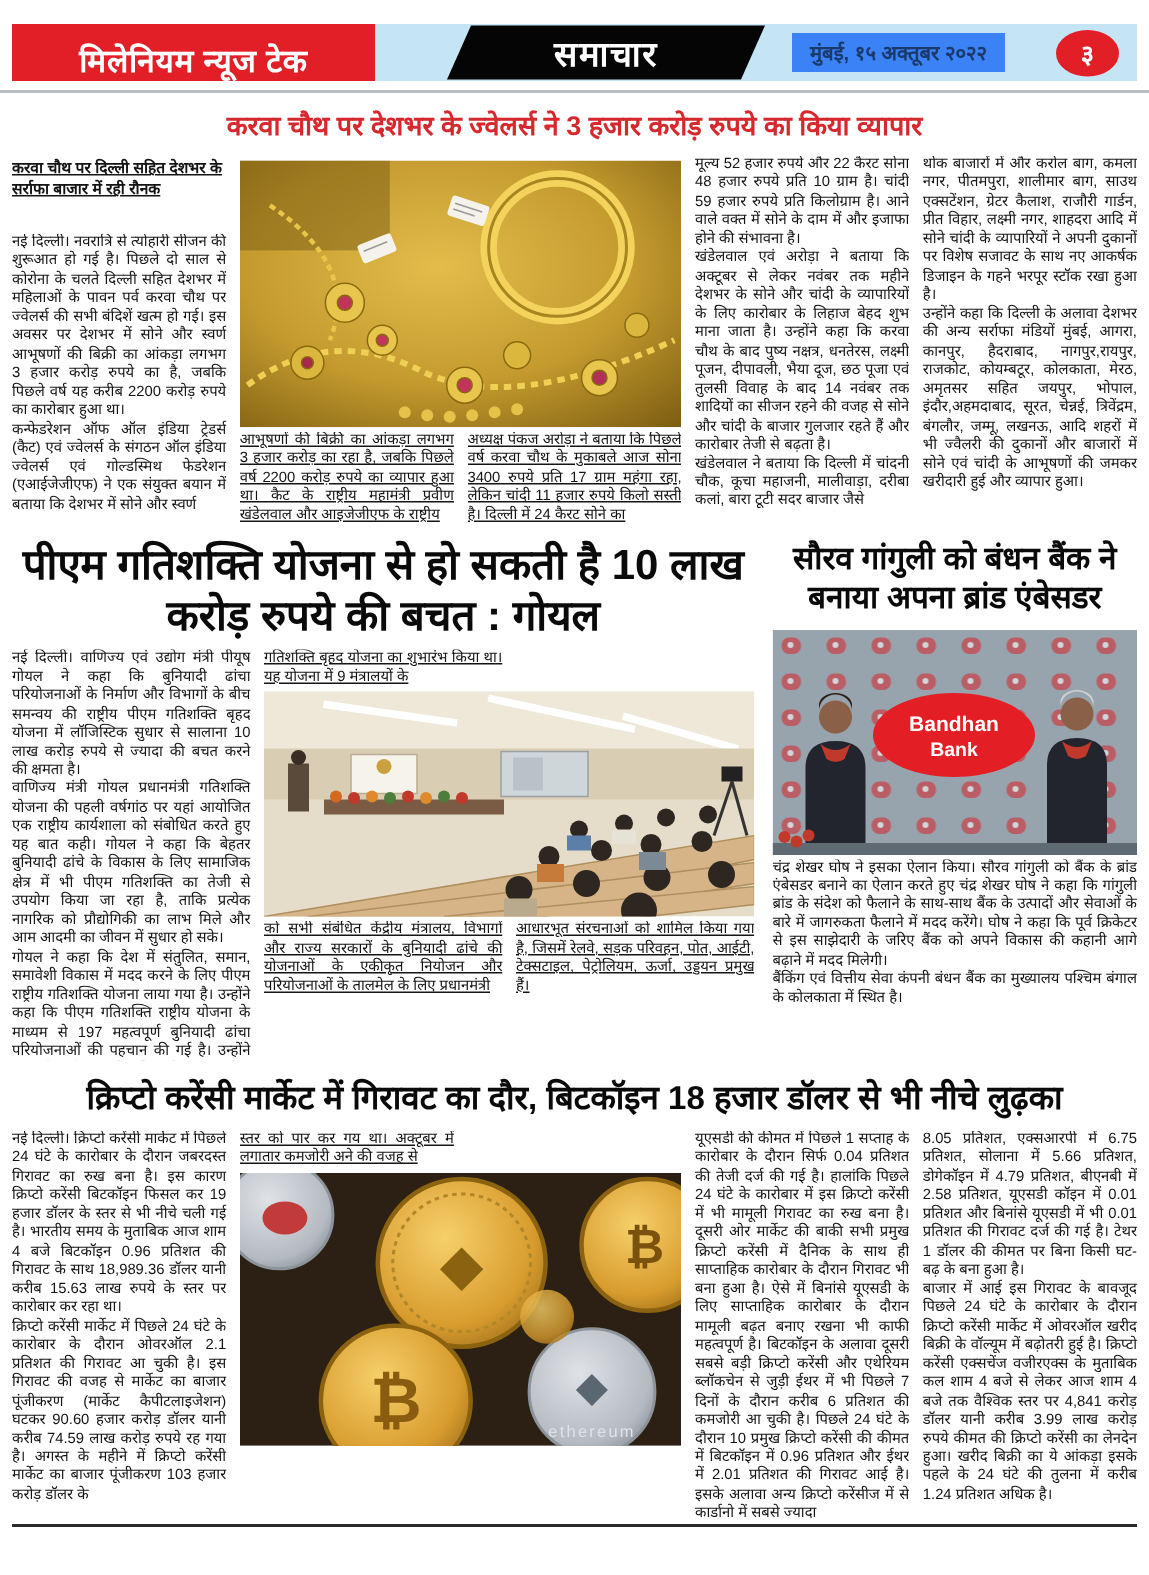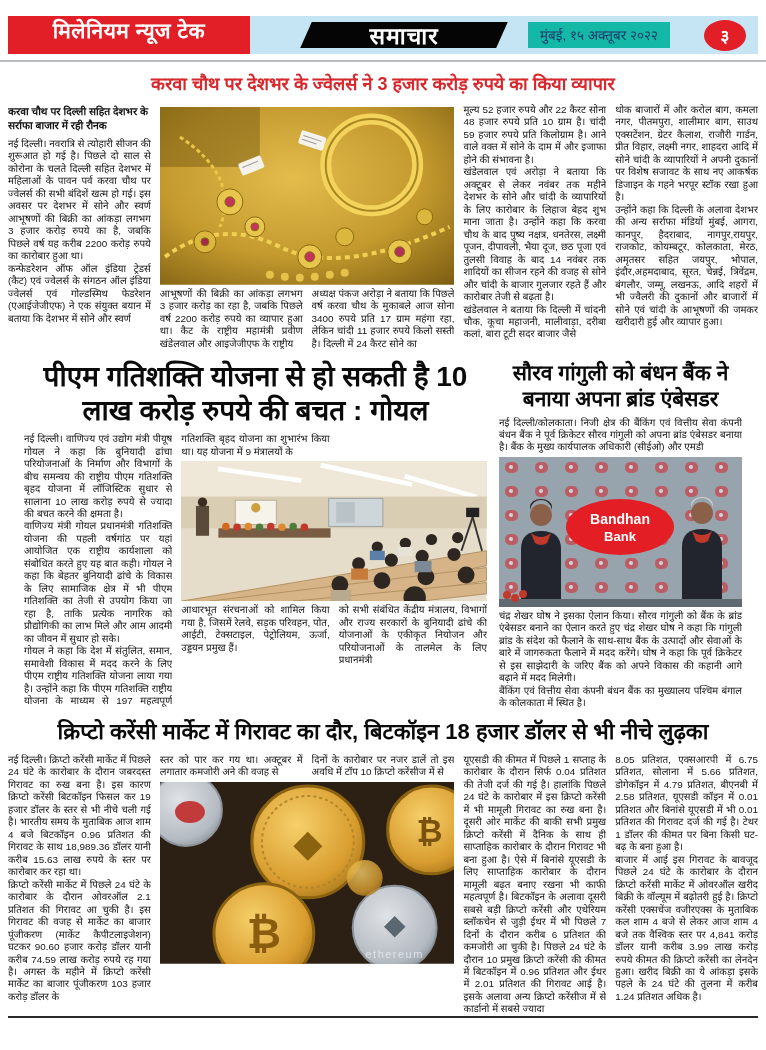--- a/index.html
+++ b/index.html
@@ -6,31 +6,31 @@
   .page{
     position:relative;width:766px;height:1050px;margin:0 auto;background:#fff;
     font-family:"Liberation Sans",sans-serif;color:#141414;overflow:hidden;
   }
   
   .masthead{
     display:flex;align-items:center;height:38px;margin:16px 8px 0;
     background:#c6e5f4;position:relative;
   }
   .brand{
-    background:#e21f26;height:38px;width:242px;display:flex;align-items:flex-start;justify-content:center;
+    background:#e21f26;height:38px;width:242px;display:flex;align-items:flex-end;justify-content:center;
     color:#fff;font-weight:bold;font-size:21px;letter-spacing:.5px;
   }
-  .section-wrap{position:relative;margin-left:56px;width:196px;height:26px;}
+  .section-wrap{position:relative;margin-left:56px;width:196px;height:36px;}
   .section-bg{position:absolute;inset:0;background:#050505;transform:skewX(-24deg);}
   .section-label{
     position:relative;display:flex;align-items:center;justify-content:center;height:100%;
     color:#fff;font-weight:bold;font-size:23px;letter-spacing:1px;
   }
   .dateline{
-    margin-left:26px;background:#14b8a6;padding:4px 12px;font-weight:normal;font-size:13.5px;color:#1a3a6b;
+    margin-left:26px;background:#3b82f6;padding:4px 12px;font-weight:bold;font-size:13.5px;color:#1a3a6b;
     white-space:nowrap;
   }
   .pagenum{
     margin-left:auto;margin-right:12px;width:42px;height:31px;border-radius:50%;
     background:#e21f26;color:#fff;font-weight:bold;font-size:17px;
     display:flex;align-items:center;justify-content:center;
   }
   .rule-gray{height:2px;background:#b9bdbf;margin:6px 0 0;}
   .bottom-rule{height:2px;background:#2a2a2a;margin:4px 8px 0;}
   
@@ -47,29 +47,29 @@
   }
   .h-black-small{
     text-align:center;color:#0a0a0a;font-weight:bold;font-size:21px;line-height:1.25;margin:0 0 4px;
   }
   
   .grid5{
     display:grid;grid-template-columns:repeat(5,1fr);gap:9px;
     margin:4px 8px 0;height:250px;overflow:hidden;
   }
   .grid5.a4{height:258px;}
-  .mid2{grid-column:span 2;display:flex;flex-direction:column;overflow:hidden;}
+  .mid2{grid-column:span 2;display:flex;flex-direction:column;overflow:hidden;text-decoration:underline;}
   .inner2{display:grid;grid-template-columns:1fr 1fr;gap:9px;overflow:hidden;}
   .coltext{
     font-size:9.9px;line-height:1.26;text-align:justify;white-space:pre-line;
     overflow:hidden;color:#141414;
   }
-  .lede{font-weight:bold;font-size:10.4px;margin-bottom:6px;}
+  .lede{font-weight:bold;font-size:10.4px;margin-bottom:24px;text-decoration:underline;}
   .row2{
-    display:grid;grid-template-columns:1fr 243px;gap:12px;margin:6px 24px 0;height:350px;overflow:hidden;
+    display:grid;grid-template-columns:1fr 243px;gap:12px;margin:6px 8px 0;height:350px;overflow:hidden;
   }
   .art2{overflow:hidden;}
   .art2-grid{display:grid;grid-template-columns:repeat(3,1fr);gap:9px;height:274px;overflow:hidden;}
   .art3{overflow:hidden;display:flex;flex-direction:column;}
   .photo{width:100%;display:block;}
   .photo-frame{margin:3px 0;flex:0 0 auto;}
 </style>
 </head>
 <body>
 
@@ -217,30 +217,29 @@
               <rect x="232" y="92" width="16" height="10" fill="#e7e2d6"></rect>
               <rect x="182" y="115" width="18" height="12" fill="#c77b3a"></rect>
               <rect x="250" y="107" width="18" height="12" fill="#7c8a96"></rect>
               <rect x="160" y="138" width="22" height="12" fill="#b9aa8e"></rect>
             </g>
             <line x1="312" y1="60" x2="300" y2="96" stroke="#333" stroke-width="2"></line>
             <line x1="312" y1="60" x2="322" y2="96" stroke="#333" stroke-width="2"></line>
             <rect x="305" y="50" width="14" height="10" fill="#222"></rect>
           </svg>
           <div class="inner2">
+            <div class="coltext">को सभी संबंधित केंद्रीय मंत्रालय, विभागों और राज्य सरकारों के बुनियादी ढांचे की योजनाओं के एकीकृत नियोजन और परियोजनाओं के तालमेल के लिए प्रधानमंत्री</div>
             <div class="coltext">आधारभूत संरचनाओं को शामिल किया गया है, जिसमें रेलवे, सड़क परिवहन, पोत, आईटी, टेक्सटाइल, पेट्रोलियम, ऊर्जा, उड्डयन प्रमुख हैं।</div>
-            <div class="coltext">को सभी संबंधित केंद्रीय मंत्रालय, विभागों और राज्य सरकारों के बुनियादी ढांचे की योजनाओं के एकीकृत नियोजन और परियोजनाओं के तालमेल के लिए प्रधानमंत्री</div>
           </div>
         </div>
       </div>
     </div>
 
     <div class="art3">
       <div class="h-black-small">सौरव गांगुली को बंधन बैंक ने बनाया अपना ब्रांड एंबेसडर</div>
-      <div class="coltext">नई दिल्ली/कोलकाता। निजी क्षेत्र की बैंकिंग एवं वित्तीय सेवा कंपनी बंधन बैंक ने पूर्व क्रिकेटर सौरव गांगुली को अपना ब्रांड एंबेसडर बनाया है। बैंक के मुख्य कार्यपालक अधिकारी (सीईओ) और एमडी</div>
       <svg class="photo photo-frame" viewBox="0 0 243 150" preserveAspectRatio="none" xmlns="http://www.w3.org/2000/svg">
         <defs>
           <pattern id="bpat" width="30" height="24" patternUnits="userSpaceOnUse">
             <rect x="6" y="5" width="13" height="11" rx="5" fill="#d8232a"></rect>
             <circle cx="12" cy="10" r="2" fill="#ffffff"></circle>
           </pattern>
         </defs>
         <rect width="243" height="150" fill="#97a3ad"></rect>
         <rect width="243" height="150" fill="url(#bpat)" opacity="0.55"></rect>
         <ellipse cx="121" cy="70" rx="54" ry="28" fill="#e31e24"></ellipse>
@@ -270,21 +269,20 @@
     </div>
   </div>
 
   <div class="h-black-mid">क्रिप्टो करेंसी मार्केट में गिरावट का दौर, बिटकॉइन 18 हजार डॉलर से भी नीचे लुढ़का</div>
   <div class="grid5 a4">
     <div class="coltext">नई दिल्ली। क्रिप्टो करेंसी मार्केट में पिछले 24 घंटे के कारोबार के दौरान जबरदस्त गिरावट का रुख बना है। इस कारण क्रिप्टो करेंसी बिटकॉइन फिसल कर 19 हजार डॉलर के स्तर से भी नीचे चली गई है। भारतीय समय के मुताबिक आज शाम 4 बजे बिटकॉइन 0.96 प्रतिशत की गिरावट के साथ 18,989.36 डॉलर यानी करीब 15.63 लाख रुपये के स्तर पर कारोबार कर रहा था।
 क्रिप्टो करेंसी मार्केट में पिछले 24 घंटे के कारोबार के दौरान ओवरऑल 2.1 प्रतिशत की गिरावट आ चुकी है। इस गिरावट की वजह से मार्केट का बाजार पूंजीकरण (मार्केट कैपीटलाइजेशन) घटकर 90.60 हजार करोड़ डॉलर यानी करीब 74.59 लाख करोड़ रुपये रह गया है। अगस्त के महीने में क्रिप्टो करेंसी मार्केट का बाजार पूंजीकरण 103 हजार करोड़ डॉलर के</div>
     <div class="mid2">
       <div class="inner2">
         <div class="coltext">स्तर को पार कर गय था। अक्टूबर में लगातार कमजोरी अने की वजह से</div>
-        <div class="coltext">दिनों के कारोबार पर नजर डालें तो इस अवधि में टॉप 10 क्रिप्टो करेंसीज में से</div>
       </div>
       <svg class="photo photo-frame" viewBox="0 0 295 182" preserveAspectRatio="none" xmlns="http://www.w3.org/2000/svg">
         <defs>
           <radialGradient id="coing" cx="40%" cy="35%" r="75%">
             <stop offset="0%" stop-color="#f6d06a"></stop>
               <stop offset="70%" stop-color="#d89c2e"></stop>
               <stop offset="100%" stop-color="#a0711c"></stop>
           </radialGradient>
           <radialGradient id="coins" cx="40%" cy="35%" r="75%">
             <stop offset="0%" stop-color="#dfe2e6"></stop>

